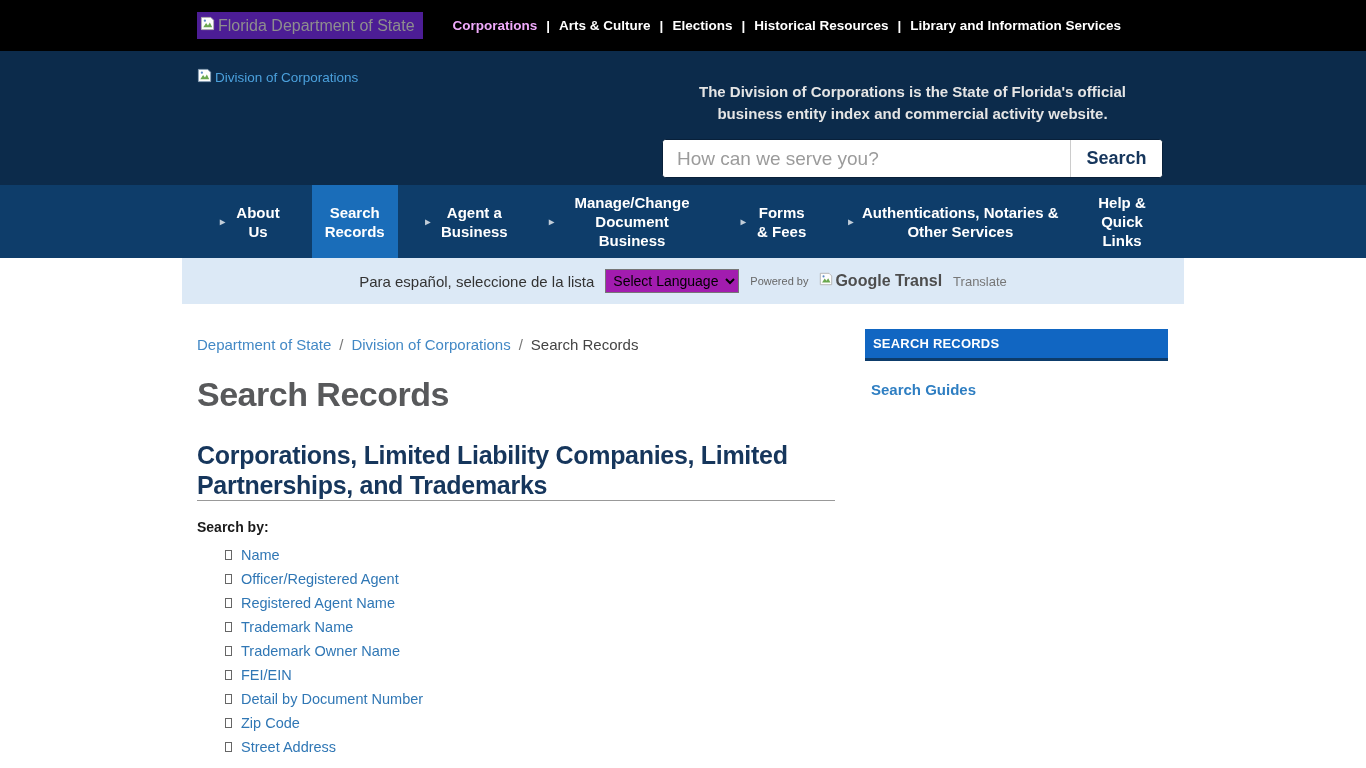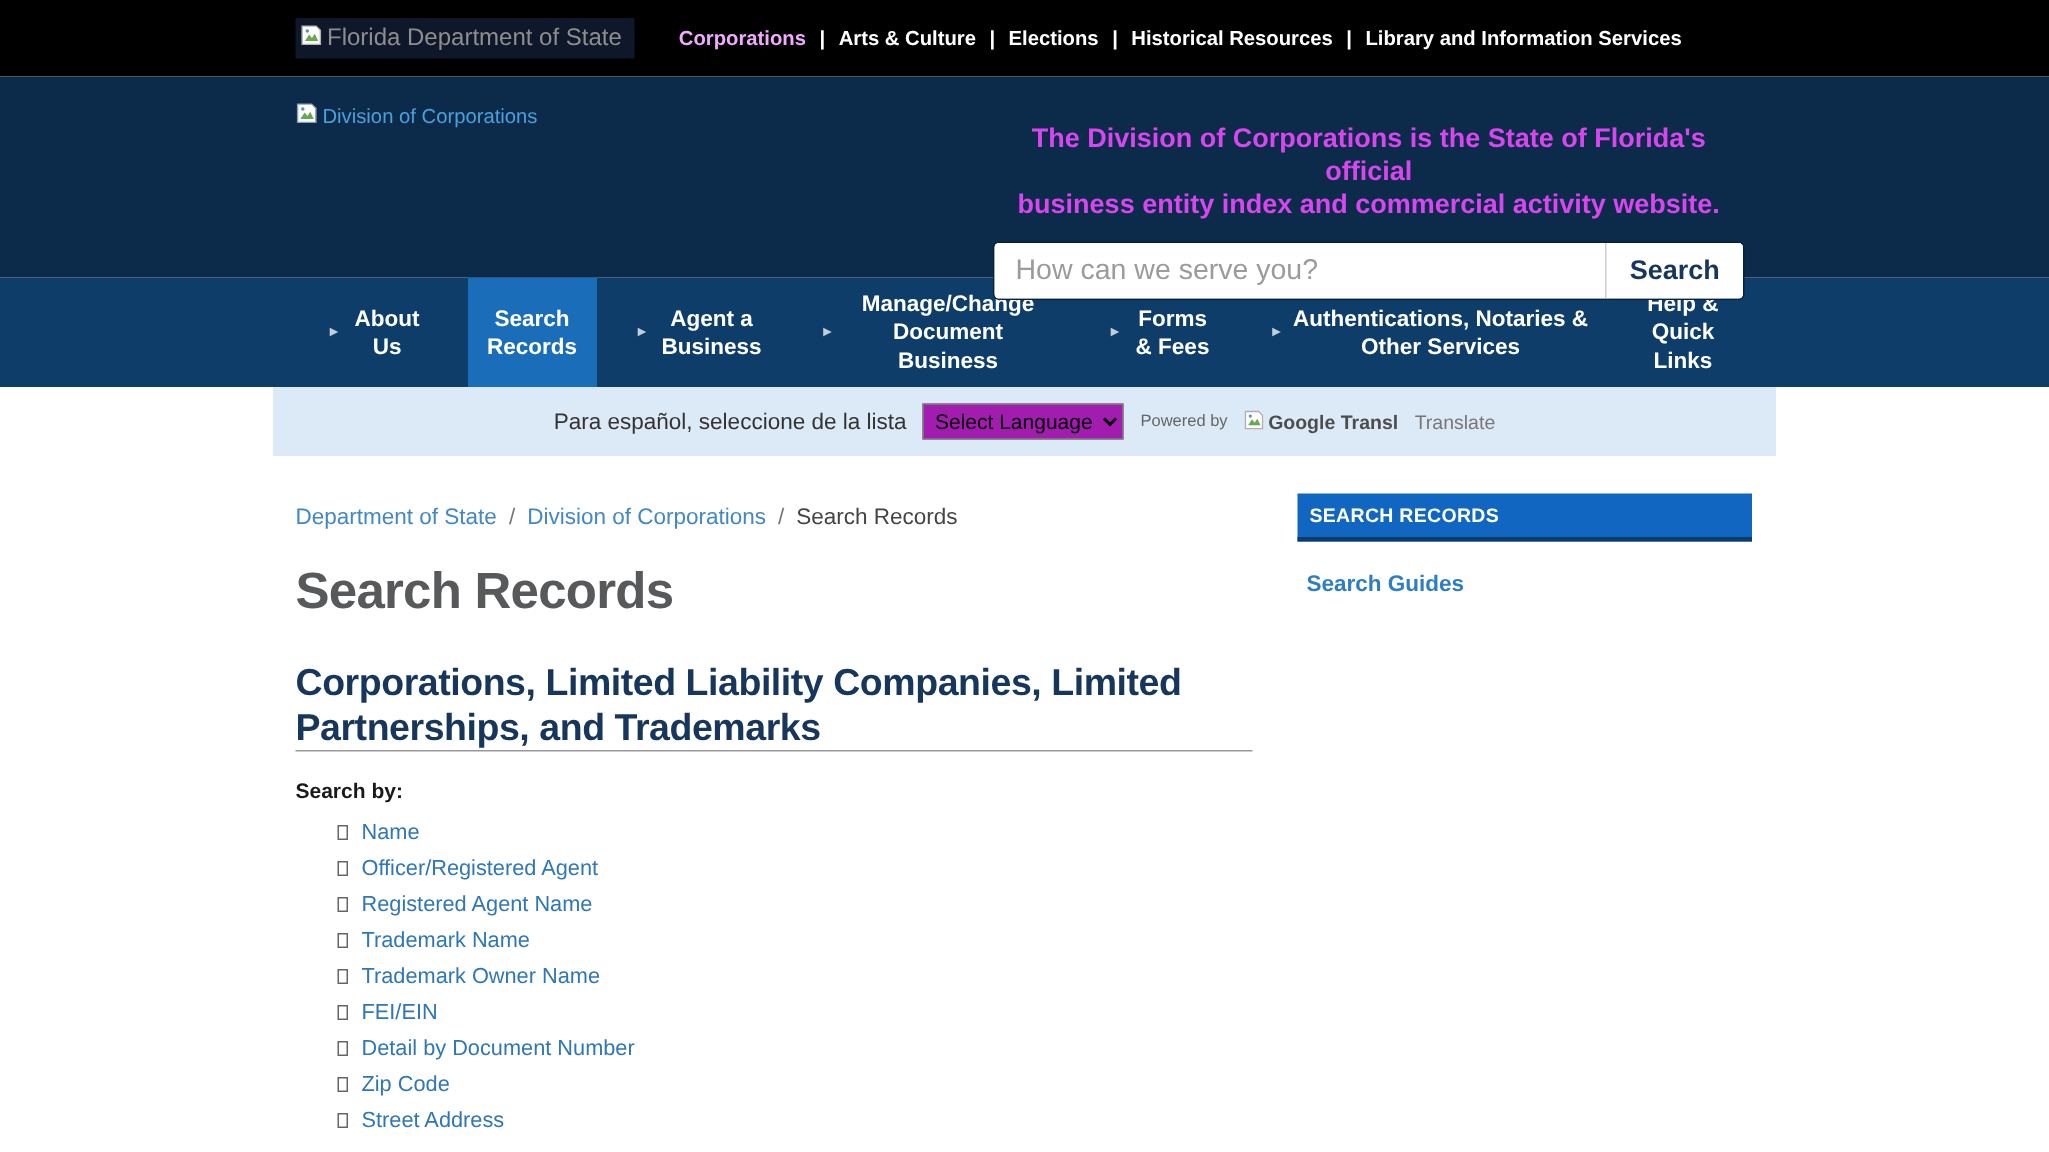--- a/index.html
+++ b/index.html
@@ -12,39 +12,39 @@
   a { text-decoration:none; cursor:pointer; }
 
   
   .top-bar {
     height:51px; background:#000000;
     display:flex; align-items:center;
     padding-left:197px;
   }
   .logo-placeholder {
     display:inline-flex; align-items:center; gap:3px;
-    background:#0f172a; height:27px; padding:2px 8px 2px 3px;
+    background:#4c1d95; height:27px; padding:2px 8px 2px 3px;
     color:#8e8e8e; font-size:16px; min-width:218px;
   }
   .top-links {
     margin-left:30px; display:flex; align-items:center; gap:9px;
     color:#ffffff; font-weight:bold; font-size:13.5px;
   }
   .top-links .sep { font-weight:bold; }
 
   
   .site-header { height:134px; background:#0c2b4b; position:relative; }
   .division-logo {
     position:absolute; left:197px; top:17px;
     display:inline-flex; align-items:center; gap:3px;
     color:#4ba0dc; font-size:13.5px;
   }
   .header-right { position:absolute; right:203px; top:30px; width:501px; }
   .tagline {
-    color:#d946ef; font-weight:bold; font-size:18px;
+    color:#e5e5e5; font-weight:bold; font-size:15px;
     line-height:22px; text-align:center;
   }
   .search-box {
     margin-top:14px; height:39px; background:#ffffff;
     border-radius:4px; display:flex; overflow:hidden;
     border:1px solid #08203a;
   }
   .search-input {
     flex:1; border:none; outline:none;
     font-family:"Liberation Sans", sans-serif;
@@ -80,21 +80,21 @@
     display:flex; align-items:center; justify-content:center; gap:11px;
   }
   .translate-prompt { font-size:15px; color:#333333; }
   .lang-select {
     font-family:"Liberation Sans", sans-serif; font-size:14px;
     padding:2px 3px; border:1px solid #767676; background:#a21caf; color:#000;
   }
   .powered-by { font-size:11px; color:#666666; }
   .google-attrib {
     display:inline-flex; align-items:center; gap:2px;
-    font-size:13px; color:#4d4d4d; font-weight:bold;
+    font-size:16px; color:#4d4d4d; font-weight:bold;
   }
   .translate-word { font-size:13px; color:#777777; }
 
   
   .content { display:flex; margin-left:182px; width:1002px; }
   .main-col { width:683px; padding:0 15px; }
   .breadcrumb { margin-top:32px; font-size:15px; display:flex; gap:8px; align-items:center; }
   .breadcrumb a { color:#4288c5; }
   .breadcrumb .bc-sep { color:#777777; }
   .breadcrumb .bc-current { color:#444444; }

